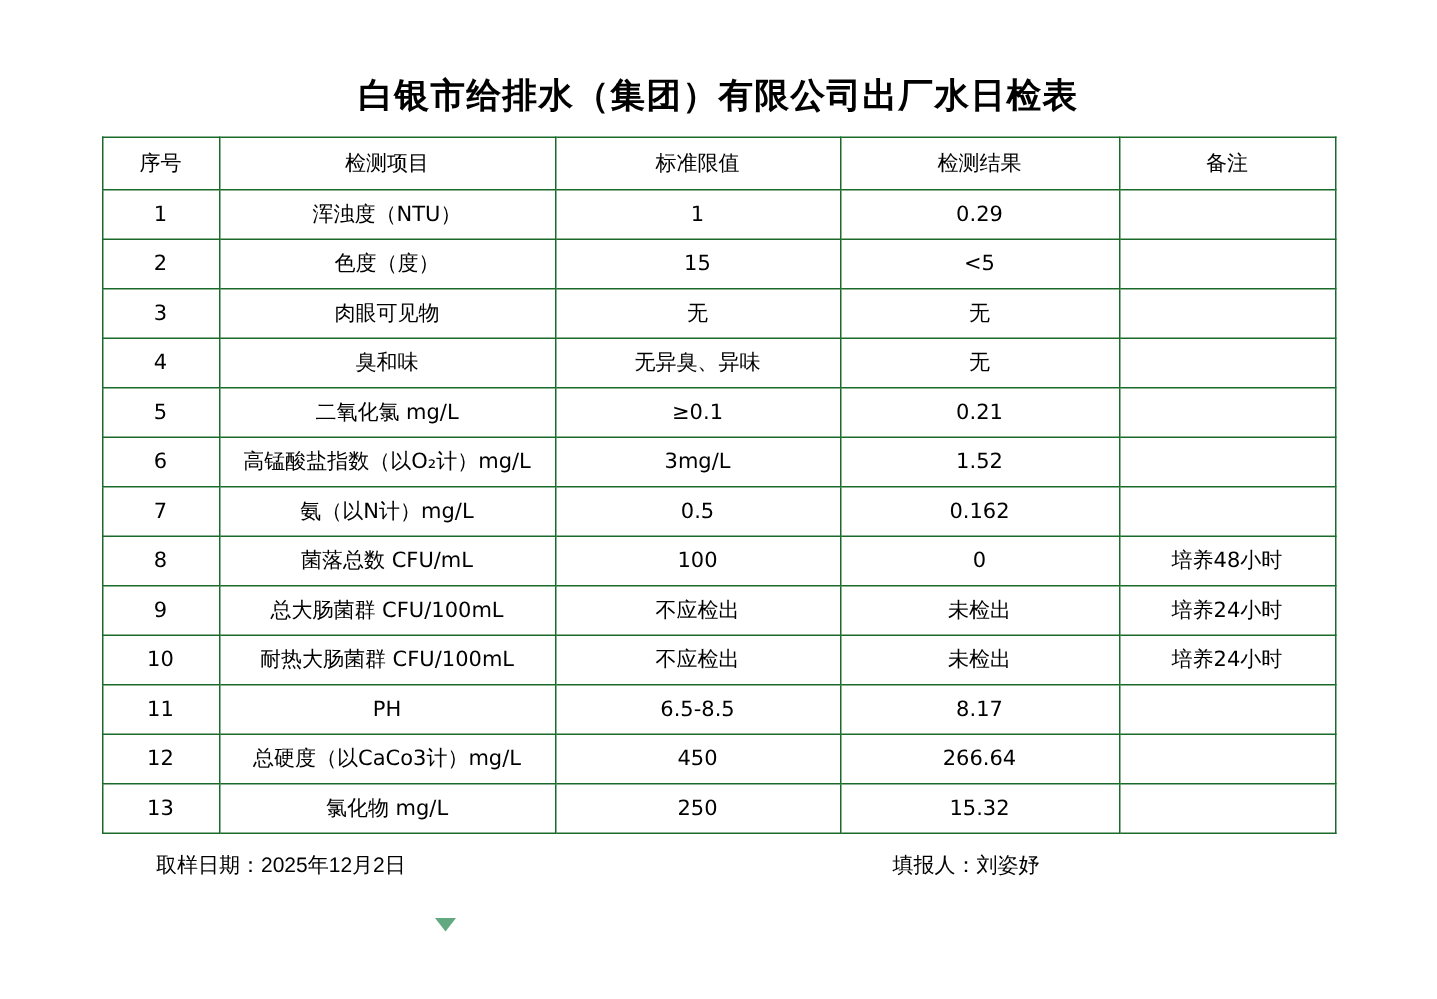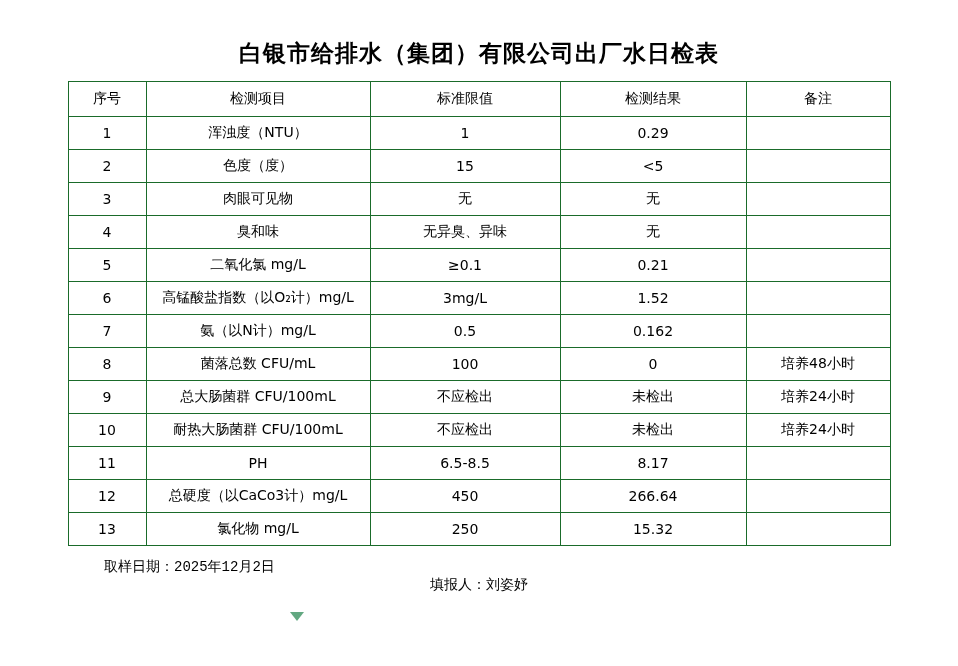--- a/index.html
+++ b/index.html
@@ -19,21 +19,21 @@
     position: relative;
     width: 958px;
     height: 666px;
     box-sizing: border-box;
   }
   .title {
     text-align: center;
     font-size: 23px;
     font-weight: bold;
     letter-spacing: 1px;
-    padding-top: 38px;
+    padding-top: 48px;
     padding-bottom: 12px;
     font-family: "DejaVu Sans", "Liberation Sans", sans-serif;
   }
   table.report {
     border-collapse: collapse;
     margin: 0 auto;
     width: 822px;
     table-layout: fixed;
   }
   table.report th,
@@ -59,22 +59,21 @@
   .num-val {
     font-family: "DejaVu Sans Mono", "Liberation Mono", monospace;
     font-size: 13px;
   }
   .footer {
     width: 822px;
     margin: 0 auto;
     padding-top: 12px;
     display: flex;
     font-size: 14px;
-    font-family: Liberation Mono, monospace;
-    flex-direction: column;
+    font-family: Liberation Sans, sans-serif;
   }
   .footer .f-left { width: 330px; padding-left: 36px; box-sizing: border-box; }
   .footer .f-mid  { width: 300px; }
   .footer .f-right { flex: 1; text-align: center; }
   .footer span.lbl { }
   .corner-mark {
     position: absolute;
     left: 290px;
     top: 612px;
     width: 0;

